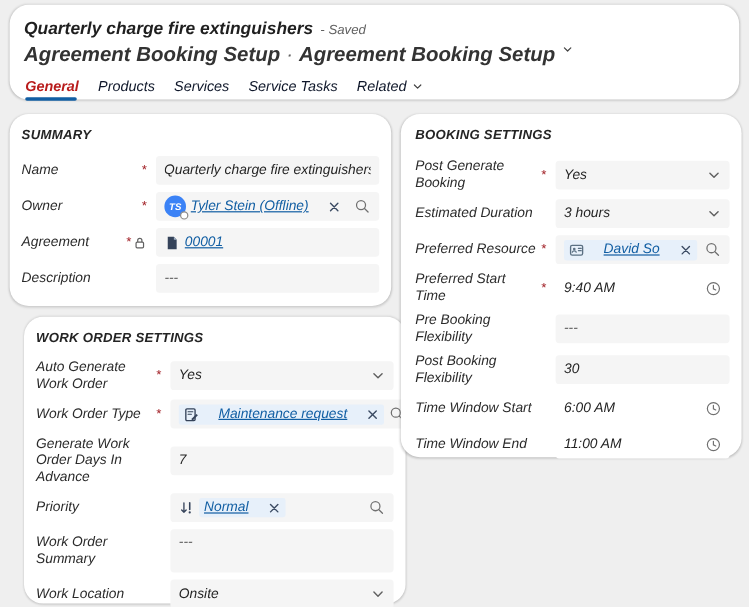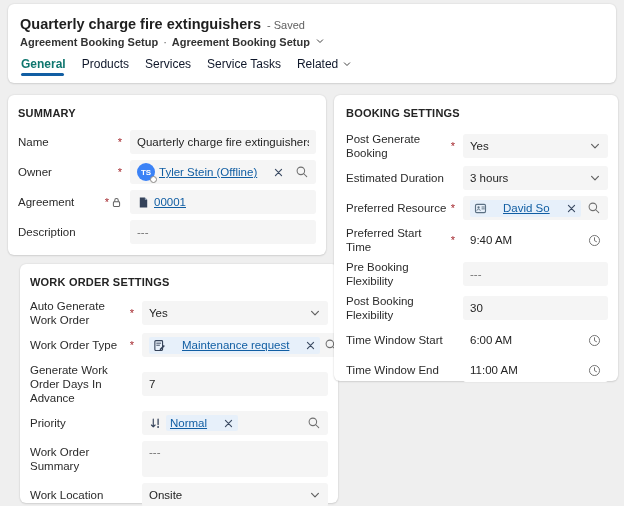--- a/index.html
+++ b/index.html
@@ -7,33 +7,34 @@
   body {
     position:relative;
     background:#efefef;
     font-family:"Liberation Sans", sans-serif;
     color:#242424;
     overflow:hidden;
   }
   .card {
     position:absolute;
     background:#ffffff;
-    border-radius:6px;
+    border-radius:16px;
     box-shadow:0 0 2px rgba(0,0,0,.12), 0 1px 2px rgba(0,0,0,.10);
+    font-style:italic;
   }
   
   .header-card { left:8px; top:4px; width:608px; height:79px; padding:12px 12px 0 12px; }
   .title-line { display:flex; align-items:baseline; gap:6px; }
   .title-line h1 { font-size:14.5px; font-weight:bold; color:#1f1f1f; }
   .save-status { font-size:11px; color:#616161; }
-  .breadcrumb { display:flex; align-items:flex-start; gap:5px; margin-top:4px; font-size:11px; font-weight:bold; color:#333; }
+  .breadcrumb { display:flex; align-items:flex-start; gap:5px; margin-top:4px; font-size:17px; font-weight:bold; color:#333; }
   .breadcrumb .sep { color:#616161; font-weight:normal; }
   .tabs { display:flex; gap:16px; margin-top:9px; padding-left:1px; }
   .tab { position:relative; font-size:12px; color:#0f172a; padding-bottom:8px; cursor:pointer; display:flex; align-items:center; gap:4px; }
-  .tab.active { font-weight:bold; color:#0f766e; }
+  .tab.active { font-weight:bold; color:#b91c1c; }
   .tab.active::after { content:""; position:absolute; left:0; right:2px; bottom:3px; height:3px; border-radius:2px; background:#115ea3; }
   
   .summary-card { left:8px; top:95px; width:318px; height:160px; padding:10px 10px 0 10px; }
   .wos-card { left:20px; top:264px; width:318px; height:239px; padding:10px 10px 0 10px; }
   .booking-card { left:334px; top:95px; width:284px; height:286px; padding:10px 10px 0 12px; }
   .section-title { font-size:11px; font-weight:bold; letter-spacing:.2px; color:#242424; padding-top:2px; }
   .rows { display:flex; flex-direction:column; gap:6px; margin-top:11px; }
   .booking-card .rows { margin-top:13px; }
   .row { display:flex; align-items:center; min-height:24px; }
   .lbl { width:112px; flex:none; display:flex; align-items:center; padding-right:8px; font-size:11.5px; line-height:14px; color:#2b2b2b; }

